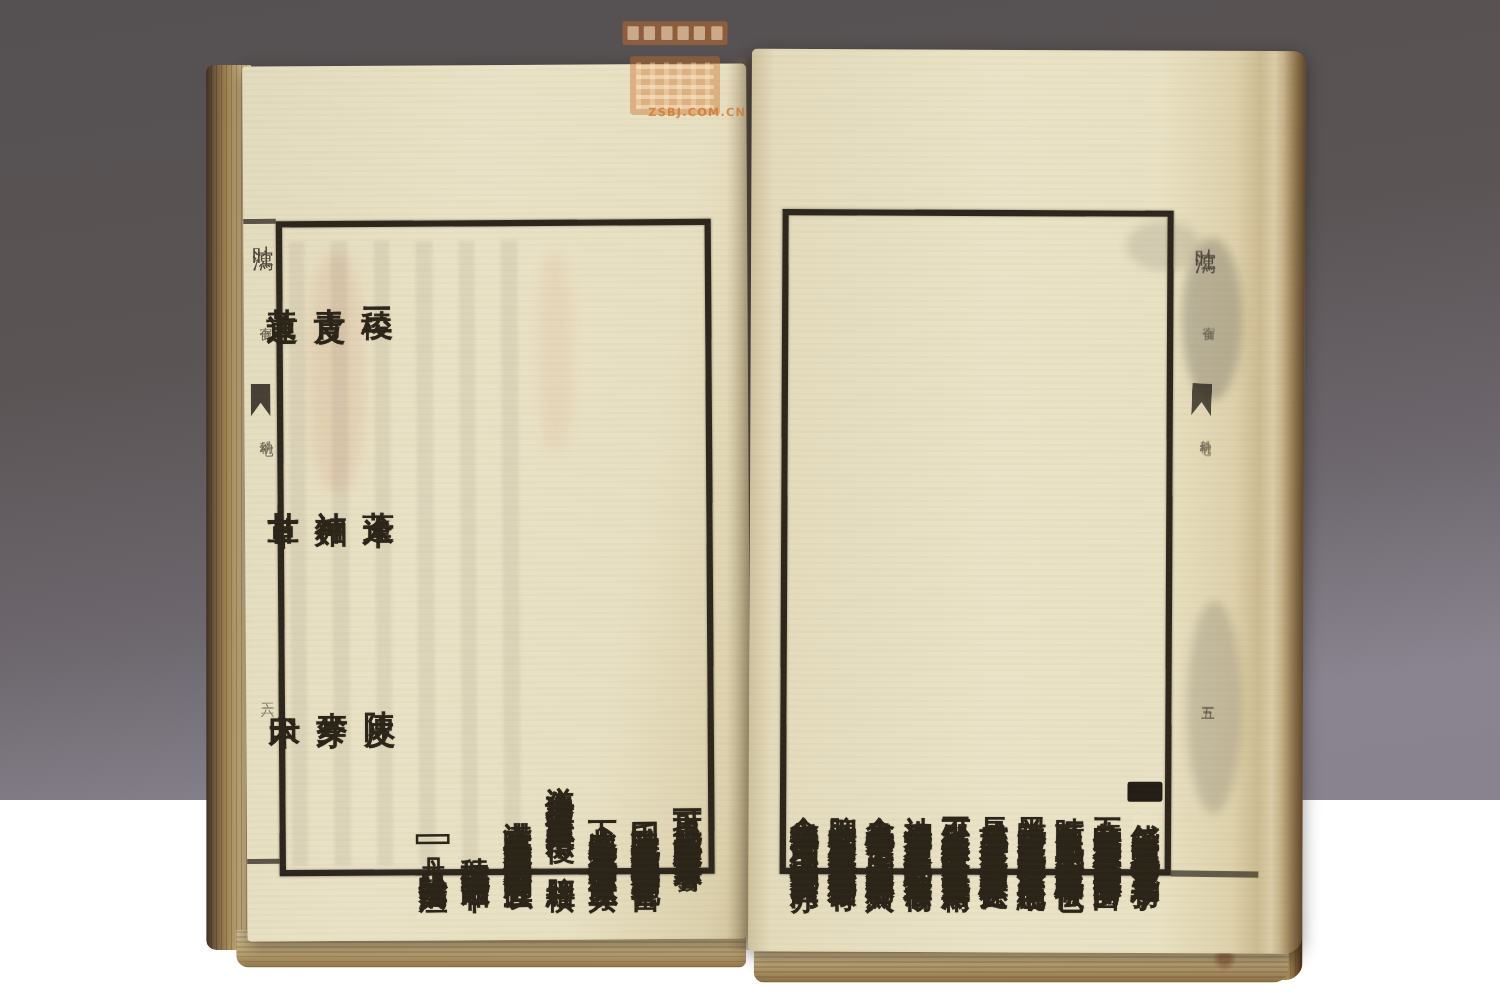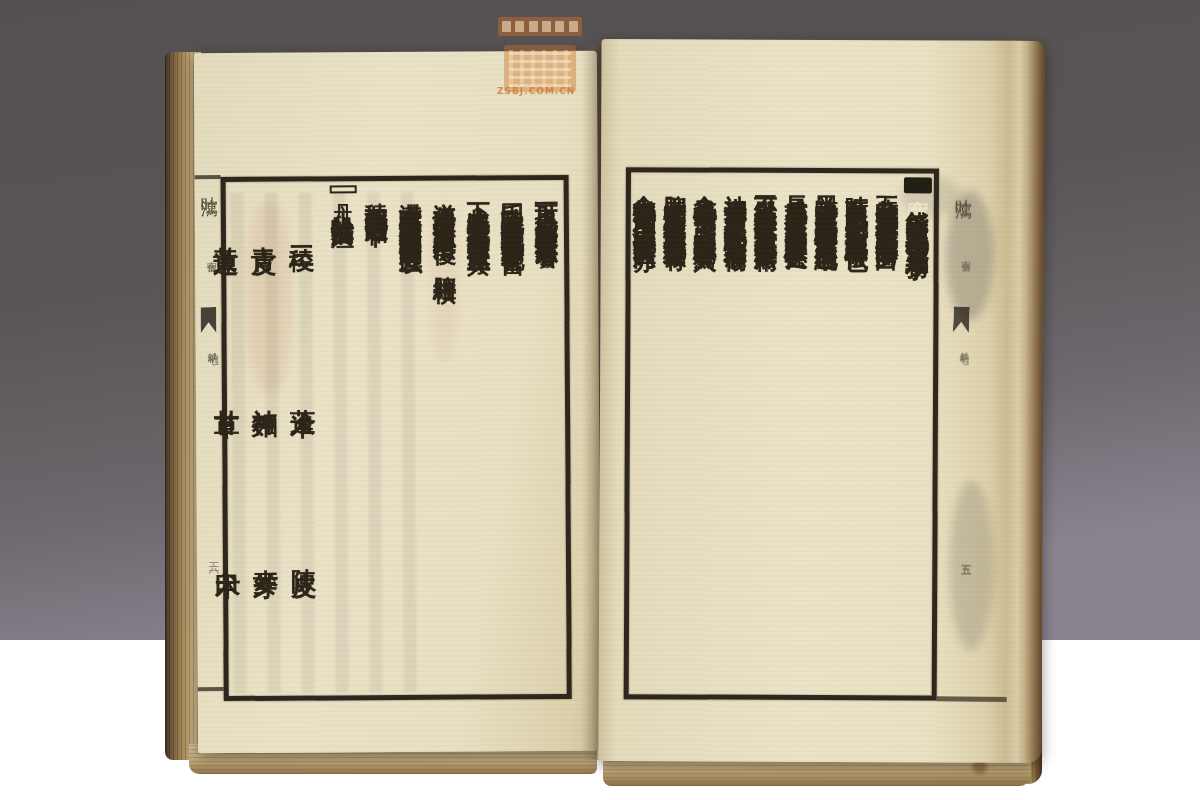--- a/index.html
+++ b/index.html
@@ -1,18 +1,18 @@
 <!DOCTYPE html>
 <html><head>
 <meta charset="utf-8">
 <style>
   html,body{margin:0;padding:0;width:1200px;height:800px;overflow:hidden;}
   body{font-family:"DejaVu Sans",sans-serif;}
   .photo{position:absolute;inset:0;width:1200px;height:640px;
-    background:linear-gradient(172deg,#555051 0%,#5a5455 38%,#6e686f 66%,#8a8490 86%,#89838f 100%);}
+    background:linear-gradient(172deg,#555051 0%,#5a5455 38%,#6e686f 66%,#8a8490 86%,#89838f 100%);text-align:right;}
   .book{position:absolute;left:163px;top:28px;width:880px;height:750px;}
 
   
   .edge-stack{position:absolute;background:#c3ad7e;}
   .edge-left{left:2px;top:24px;width:36px;height:708px;border-radius:6px 0 0 8px;
     background:linear-gradient(90deg,#3c2d1f 0%,#6b543a 16%,#a08454 45%,#c3ad7e 75%,#d8c59a 100%),
                repeating-linear-gradient(90deg,rgba(60,40,20,.22) 0 1px,rgba(0,0,0,0) 1px 4px);
     background-blend-mode:multiply;}
   .edge-right{left:845px;top:26px;width:34px;height:730px;border-radius:0 10px 14px 0;
     background:

